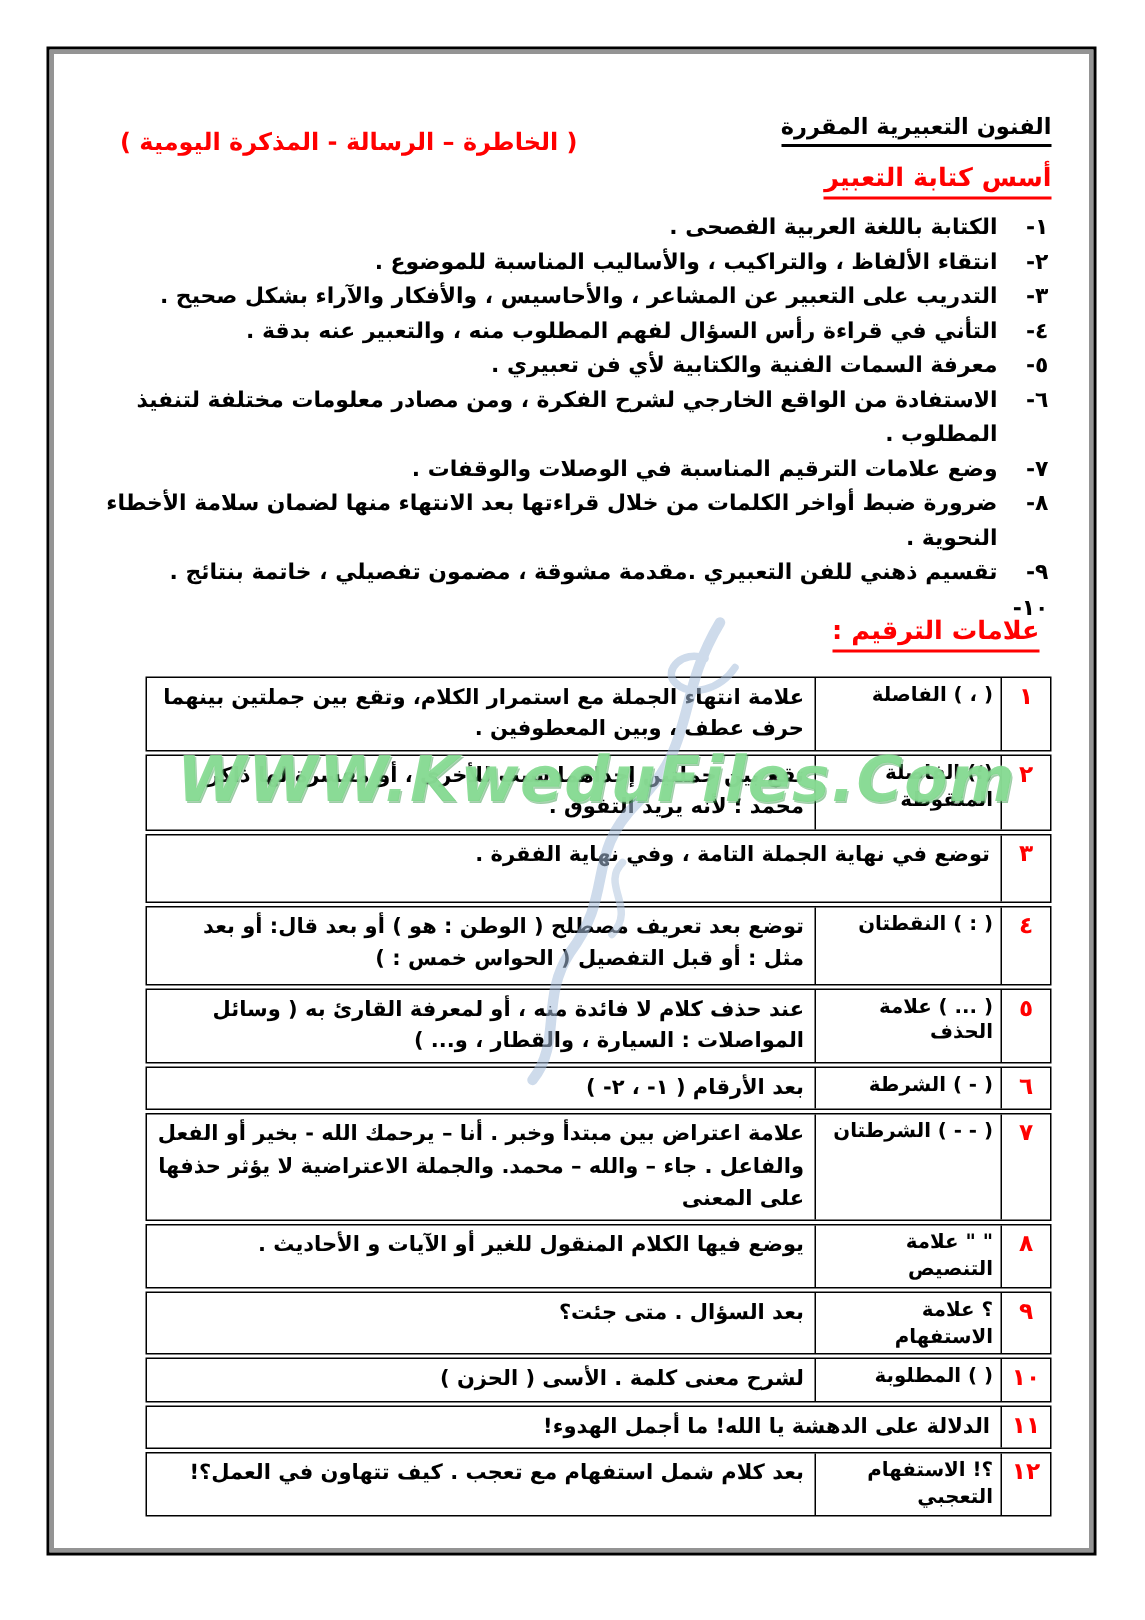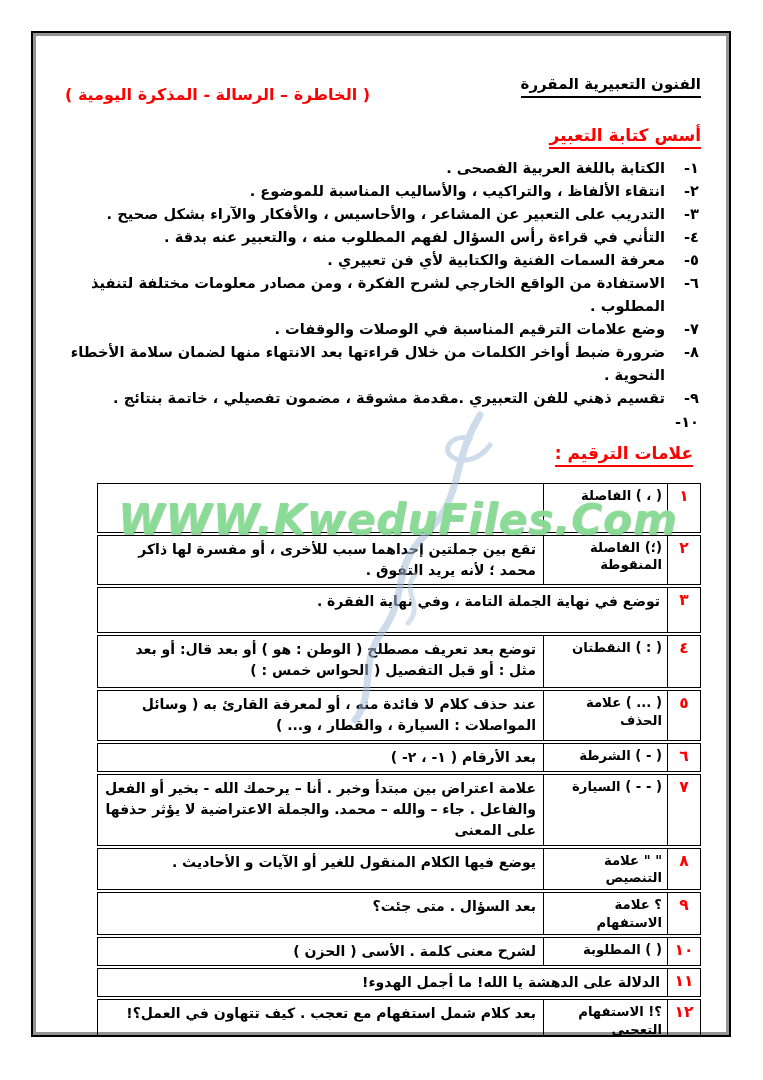--- a/index.html
+++ b/index.html
@@ -32,29 +32,29 @@
   .hdr-row { display:flex; justify-content:space-between; align-items:flex-start; }
   .doc-title {
     font-size:15px; font-weight:bold;
     border-bottom:2.5px solid #000;
     padding-bottom:3px;
     display:inline-block;
     letter-spacing:0.2px;
   }
   .course-note {
     color:#f00; font-size:16px; font-weight:bold;
-    margin-top:10px; margin-left:6px;
+    margin-top:10px; margin-left:21px;
     white-space:nowrap;
   }
   .red-heading {
     color:#f00; font-size:17px; font-weight:bold;
     border-bottom:2px solid #f00;
     padding-bottom:2px;
     display:inline-block;
-    margin-top:21px;
+    margin-top:5px;
   }
   
   .rules { margin-top:7px; font-size:14.6px; line-height:1.58; }
   .rule { position:relative; padding-right:36px; }
   .rule .li-num { position:absolute; right:2px; top:0; }
   
   .punct-head-wrap { margin-top:12px; padding-right:8px; }
   
   .ptable { margin-top:16px; width:604px; font-size:14px; }
   .trow {
@@ -135,20 +135,21 @@
   </div>
 
   <div class="punct-head-wrap">
     <span class="red-heading">علامات الترقيم :</span>
   </div>
 
   <div class="ptable">
     <div class="trow h48">
       <div class="c-num">١</div>
       <div class="c-name">( ، ) الفاصلة</div>
+      <div class="c-desc">علامة انتهاء الجملة مع استمرار الكلام، وتقع بين جملتين بينهما حرف عطف ، وبين المعطوفين .</div>
     </div>
     <div class="trow h46">
       <div class="c-num">٢</div>
       <div class="c-name">(؛) الفاصلة المنقوطة</div>
       <div class="c-desc">تقع بين جملتين إحداهما سبب للأخرى ، أو مفسرة لها ذاكر محمد ؛ لأنه يريد التفوق .</div>
     </div>
     <div class="trow h46">
       <div class="c-num">٣</div>
       <div class="c-desc">توضع في نهاية الجملة التامة ، وفي نهاية الفقرة .</div>
     </div>
@@ -162,21 +163,21 @@
       <div class="c-name">( ... ) علامة الحذف</div>
       <div class="c-desc">عند حذف كلام لا فائدة منه ، أو لمعرفة القارئ به ( وسائل المواصلات : السيارة ، والقطار ، و... )</div>
     </div>
     <div class="trow h27">
       <div class="c-num">٦</div>
       <div class="c-name">( - ) الشرطة</div>
       <div class="c-desc">بعد الأرقام ( ١- ، ٢- )</div>
     </div>
     <div class="trow h58">
       <div class="c-num">٧</div>
-      <div class="c-name">( - - ) السيارة</div>
+      <div class="c-name">( - - ) الشرطتان</div>
       <div class="c-desc">علامة اعتراض بين مبتدأ وخبر . أنا – يرحمك الله - بخير أو الفعل والفاعل . جاء – والله – محمد. والجملة الاعتراضية لا يؤثر حذفها على المعنى</div>
     </div>
     <div class="trow h28">
       <div class="c-num">٨</div>
       <div class="c-name">" " علامة التنصيص</div>
       <div class="c-desc">يوضع فيها الكلام المنقول للغير أو الآيات و الأحاديث .</div>
     </div>
     <div class="trow h26">
       <div class="c-num">٩</div>
       <div class="c-name">؟ علامة الاستفهام</div>

